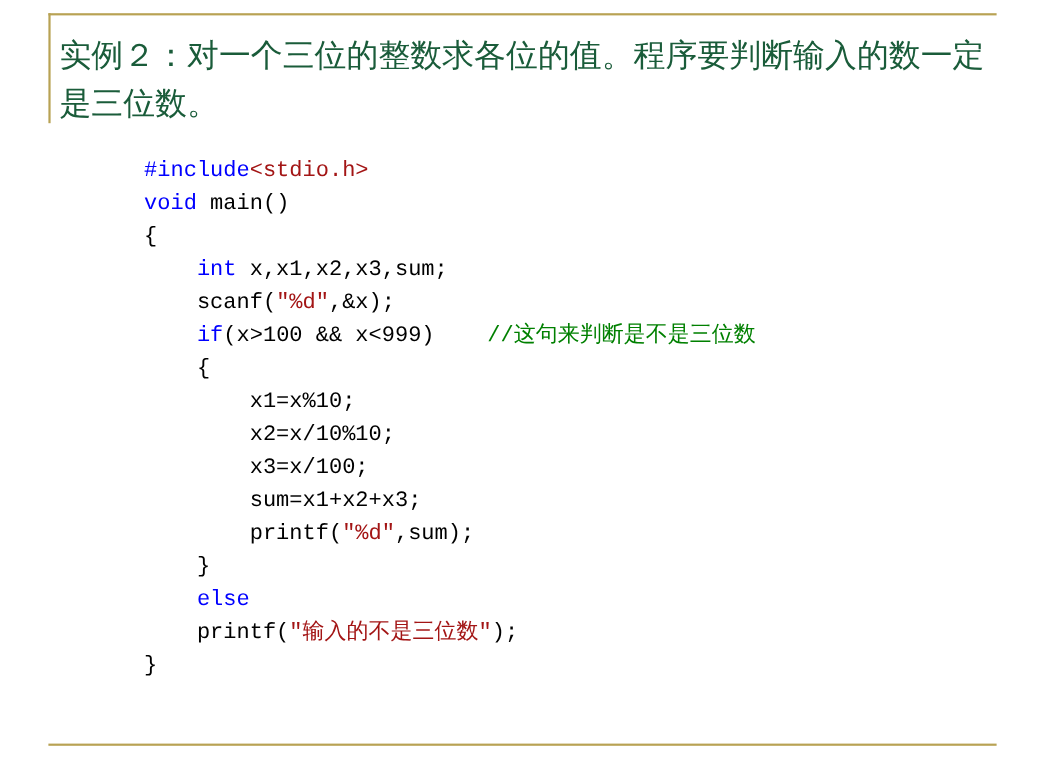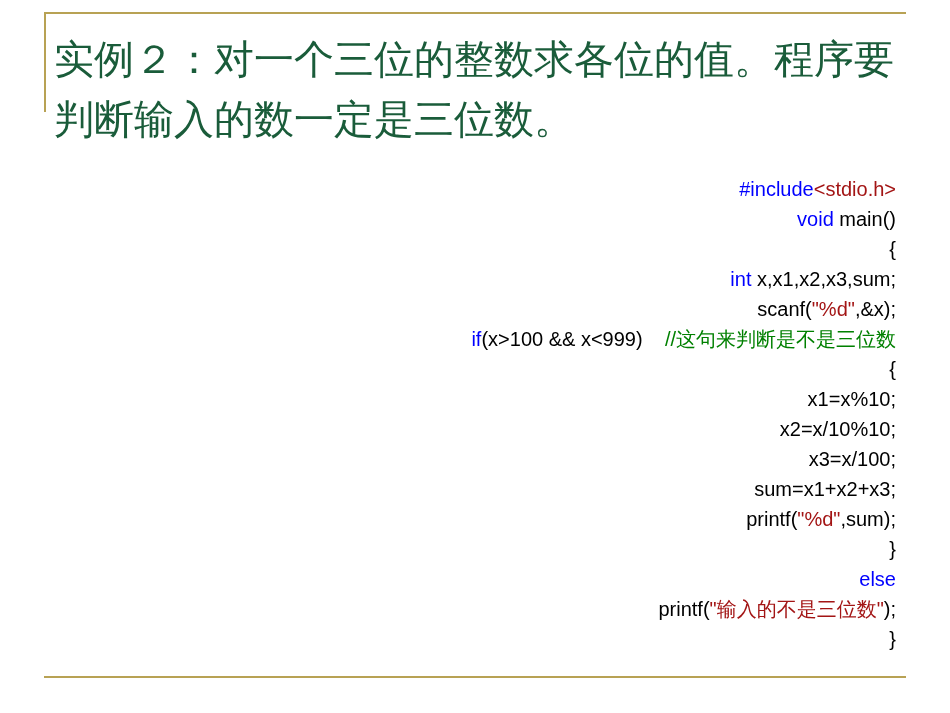--- a/index.html
+++ b/index.html
@@ -39,33 +39,32 @@
       background: #b8a254;
     }
     .content {
       position: absolute;
       top: 30px;
       left: 54px;
       right: 54px;
     }
     .title {
       color: #1a5c3a;
-      font-size: 40px;
+      font-size: 29px;
       line-height: 1.5;
       font-family: "SimSun", serif;
       margin-bottom: 20px;
     }
     .code-block {
       margin-left: 77px;
       margin-top: 24px;
-      font-family: Liberation Sans, sans-serif;
+      font-family: Liberation Mono, monospace;
       font-size: 20px;
       line-height: 1.5;
       white-space: pre;
-      text-align: right;
     }
     .kw-blue { color: #0000ff; }
     .str-red { color: #a31515; }
     .txt-black { color: #000000; }
     .cmt-green { color: #008000; }
   </style>
 </head>
 <body>
 
 <div class="frame-line-top"></div>

